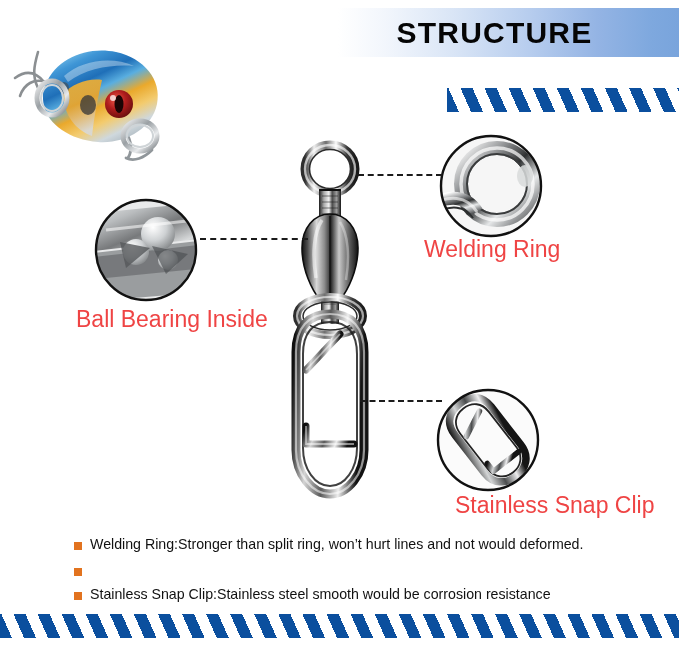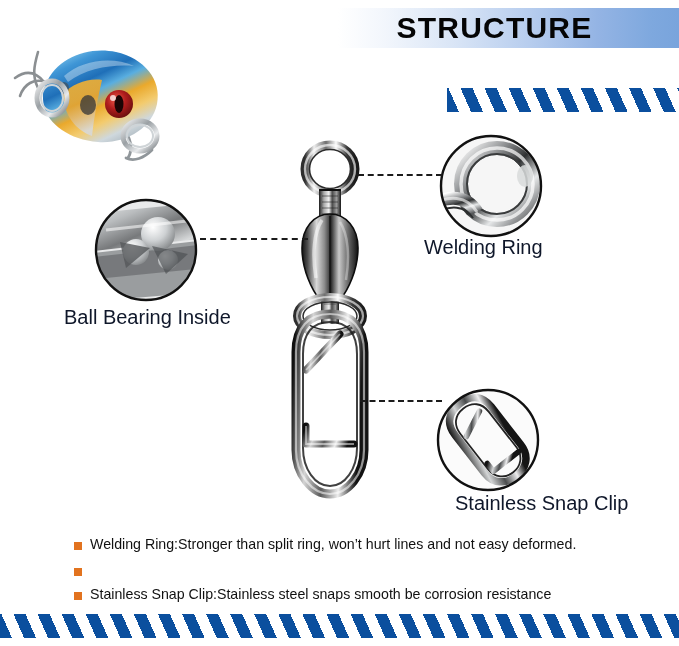--- a/index.html
+++ b/index.html
@@ -17,21 +17,21 @@
     background: #ffffff;
     overflow: hidden;
   }
 
   
   .title-banner {
     position: absolute;
     left: 338px;
     top: 8px;
     width: 341px;
-    height: 40px;
+    height: 49px;
     background: linear-gradient(to right,
         #ffffff 0%,
         #f2f6fc 14%,
         #d9e5f6 34%,
         #b7cdee 56%,
         #94b4e4 76%,
         #7ea8de 92%,
         #79a4dc 100%);
     display: flex;
     align-items: center;
@@ -102,26 +102,26 @@
     border-top: 2px dashed #1b1b1b;
     height: 0;
   }
   .leader-bb { left: 200px; top: 238px; width: 108px; }
   .leader-wr { left: 358px; top: 174px; width:  84px; }
   .leader-sc { left: 360px; top: 400px; width:  82px; }
 
   
   .callout-label {
     position: absolute;
-    font-size: 20px;
-    color: #0f172a;
+    font-size: 23px;
+    color: #ef4444;
     font-family: "Liberation Sans", sans-serif;
     white-space: nowrap;
   }
-  .label-bb { left: 64px;  top: 306px; }
+  .label-bb { left: 76px;  top: 306px; }
   .label-wr { left: 424px; top: 236px; }
   .label-sc { left: 413px; top: 492px; margin-left: 42px; }
 
   
   .bullets {
     position: absolute;
     left: 74px;
     top: 536px;
     width: 600px;
   }
@@ -451,24 +451,24 @@
   <div class="leader leader-wr"></div>
   <div class="leader leader-sc"></div>
 
   <div class="callout-label label-bb">Ball Bearing Inside</div>
   <div class="callout-label label-wr">Welding Ring</div>
   <div class="callout-label label-sc">Stainless Snap Clip</div>
 
   <div class="bullets">
     <div class="bullet-row">
       <div class="bullet-marker"></div>
-      <div class="bullet-text">Welding Ring:Stronger than split ring, won’t hurt lines and not easy deformed.</div>
+      <div class="bullet-text">Welding Ring:Stronger than split ring, won’t hurt lines and not would deformed.</div>
     </div>
     <div class="bullet-row">
       <div class="bullet-marker"></div>
     </div>
     <div class="bullet-row">
       <div class="bullet-marker"></div>
-      <div class="bullet-text">Stainless Snap Clip:Stainless steel snaps smooth be corrosion resistance</div>
+      <div class="bullet-text">Stainless Snap Clip:Stainless steel smooth would be corrosion resistance</div>
     </div>
   </div>
 
 </div>
 
 </body></html>

